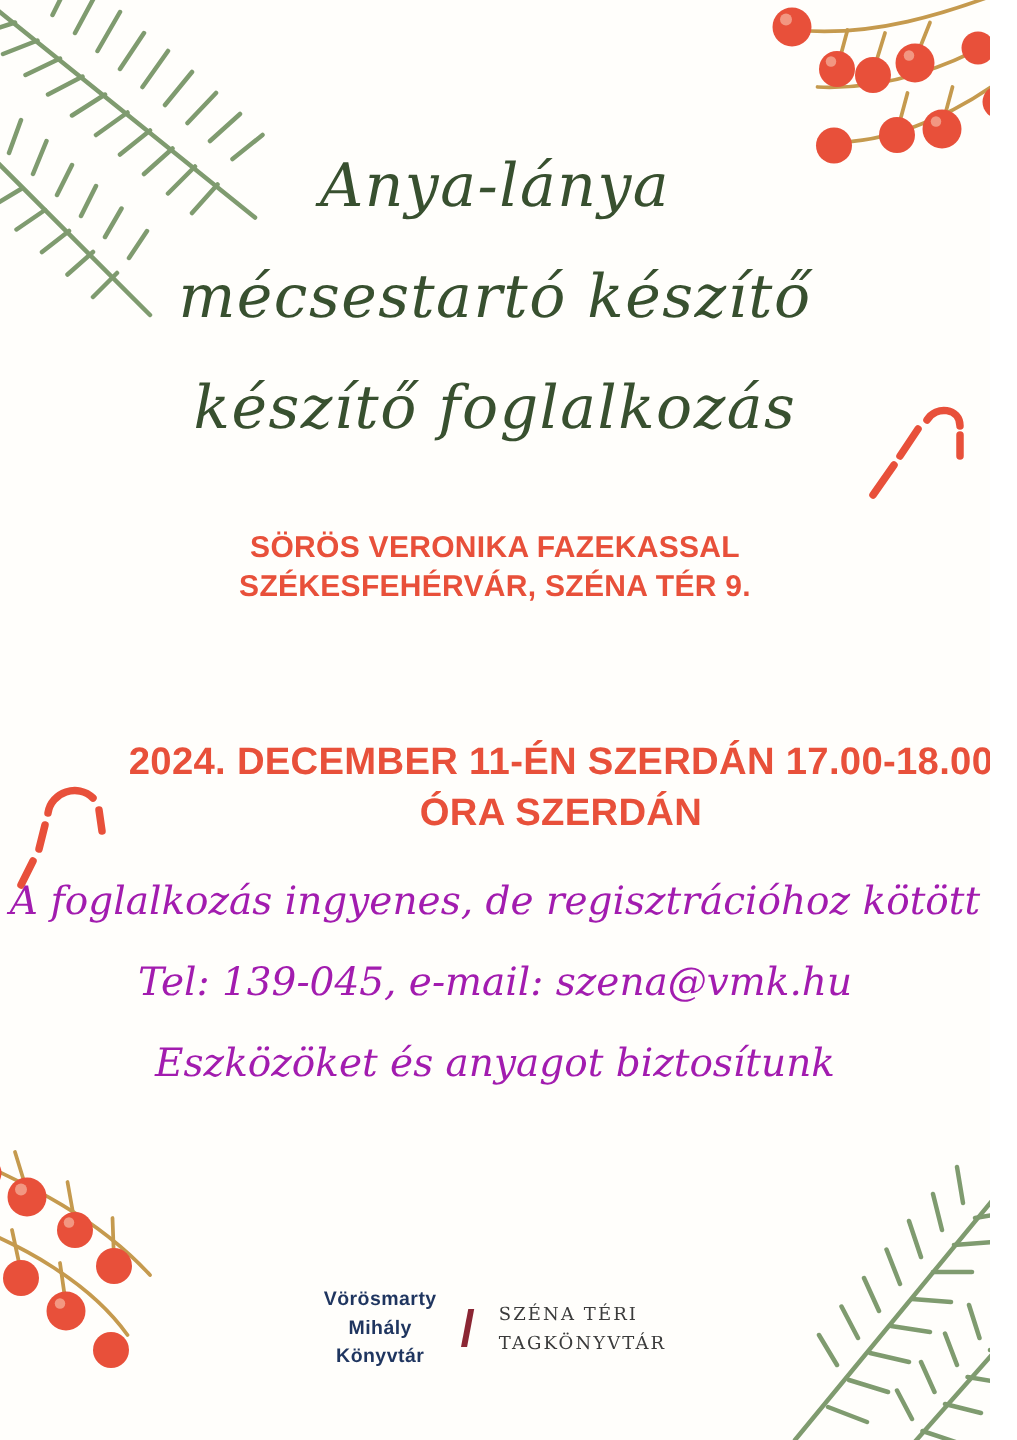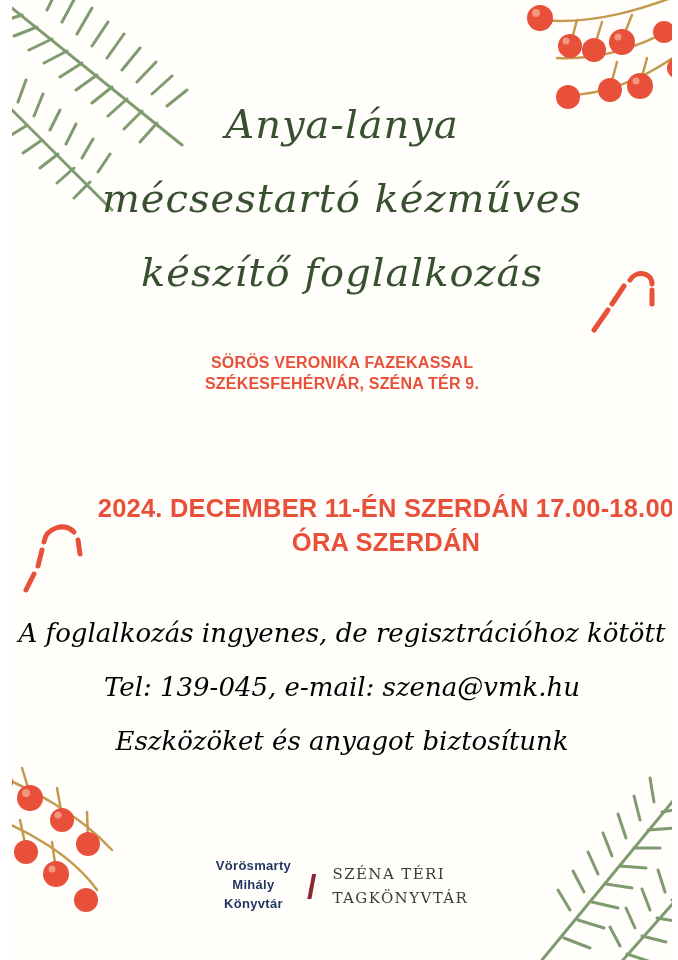--- a/index.html
+++ b/index.html
@@ -12,21 +12,20 @@
     background: #ffffff;
     font-family: "Liberation Sans", sans-serif;
     overflow: hidden;
   }
   .poster {
     position: relative;
     width: 660px;
     height: 960px;
     background: #fffefb;
     overflow: hidden;
-    margin-left: 12px;
   }
 
   
   .deco {
     position: absolute;
     pointer-events: none;
   }
   .pine-tl { top: -30px; left: -40px; }
   .berry-tr { top: -20px; right: -30px; }
   .berry-bl { bottom: 10px; left: -30px; }
@@ -54,37 +53,37 @@
   .title-line:last-child { margin-bottom: 0; }
 
   
   .caps-block {
     position: absolute;
     left: 0;
     width: 100%;
     text-align: center;
     color: #e8503a;
     font-weight: bold;
-    font-size: 16px;
+    font-size: 20px;
     line-height: 1.32;
     letter-spacing: 0.2px;
   }
   .venue-block { top: 352px; }
   .date-block { top: 492px; font-size: 25.5px; padding-left: 44px; }
 
   
   .info-block {
     position: absolute;
-    top: 620px;
+    top: 588px;
     left: 0;
     width: 100%;
     text-align: center;
     font-family: "DejaVu Serif", serif;
     font-style: italic;
-    color: #000000;
+    color: #a21caf;
     font-size: 26px;
     line-height: 1.0;
   }
   .info-line { margin: 0 0 28px 0; }
   .info-line:last-child { margin-bottom: 0; }
 
   
   .footer {
     position: absolute;
     bottom: 46px;
@@ -112,21 +111,21 @@
   .divider-slash {
     color: #8b2633;
     font-size: 34px;
     font-weight: bold;
     line-height: 1;
     margin: 0 2px;
   }
   .branch-text {
     font-family: "DejaVu Serif", serif;
     color: #3b3b3b;
-    font-size: 15px;
+    font-size: 12px;
     line-height: 1.6;
     letter-spacing: 1.4px;
     text-align: left;
   }
 </style>
 </head>
 <body>
 
 <div class="poster">
 
@@ -217,21 +216,21 @@
       <path d="M180 42 L204 38 M166 60 L192 58 M152 78 L178 78 M138 96 L164 98 M124 114 L150 118 M110 132 L136 138 M96 150 L122 158 M82 168 L108 178"></path>
       <path d="M172 32 L168 8 M158 50 L152 26 M144 68 L136 44 M130 86 L121 63 M116 104 L106 82 M102 122 L91 101 M88 140 L76 120"></path>
       <path d="M225 95 L110 225"></path>
       <path d="M205 112 L228 112 M190 130 L214 132 M175 148 L199 152 M160 166 L184 172 M145 184 L169 192"></path>
       <path d="M198 104 L194 82 M183 122 L176 100 M168 140 L160 119 M153 158 L144 138 M138 176 L128 157"></path>
     </g>
   </svg>
 
   <div class="title-block">
     <div class="script-title title-line">Anya-lánya</div>
-    <div class="script-title title-line">mécsestartó kézműves</div>
+    <div class="script-title title-line">mécsestartó készítő</div>
     <div class="script-title title-line">készítő foglalkozás</div>
   </div>
 
   <div class="caps-block venue-block">
     <div>SÖRÖS VERONIKA FAZEKASSAL</div>
     <div>SZÉKESFEHÉRVÁR, SZÉNA TÉR 9.</div>
   </div>
 
   <div class="caps-block date-block">
     <div>2024. DECEMBER 11-ÉN SZERDÁN 17.00-18.00</div>

